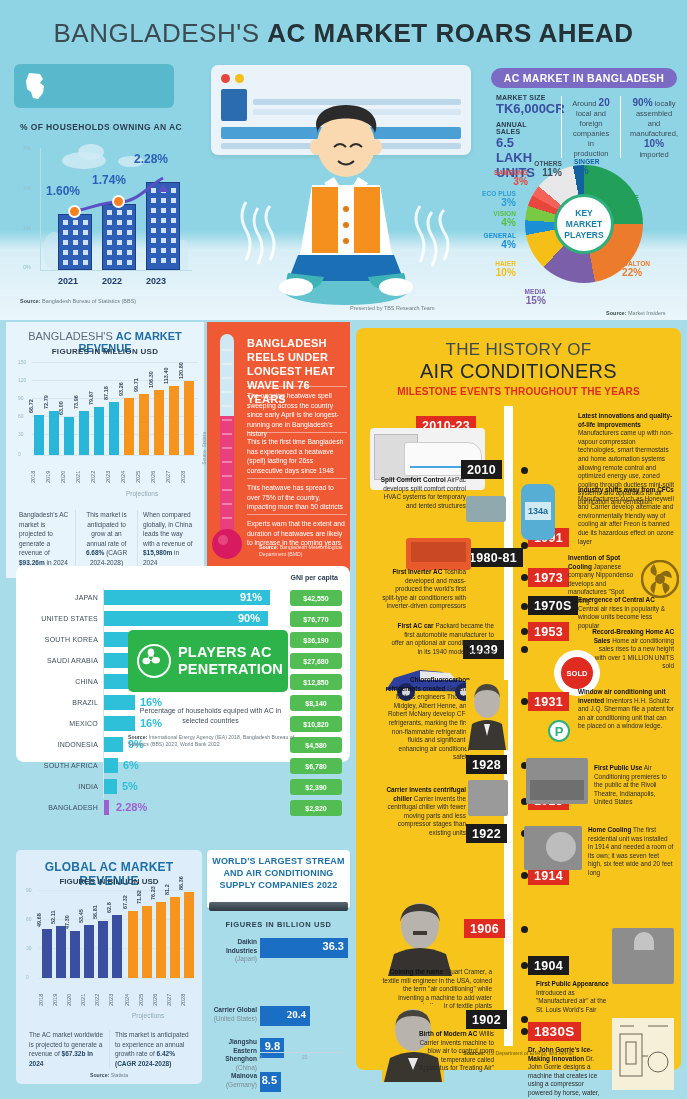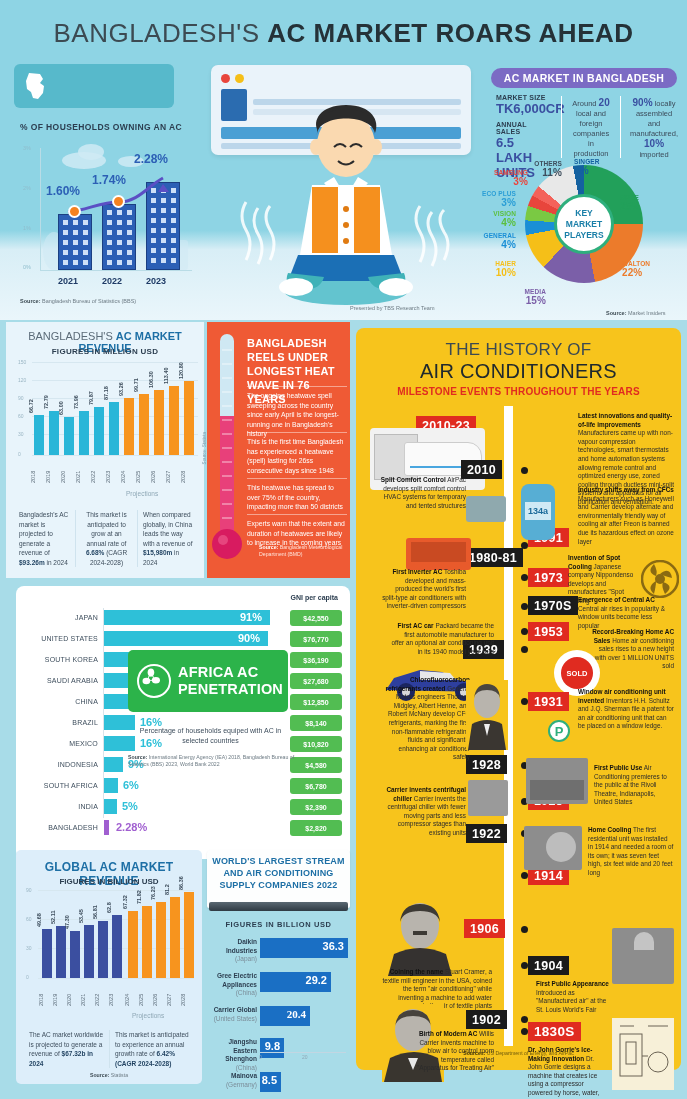--- a/index.html
+++ b/index.html
@@ -134,21 +134,21 @@
   .sold { position:absolute; width:46px; height:46px; border-radius:50%; background:#fff;
           display:flex; align-items:center; justify-content:center;}
   .sold i { width:32px; height:32px; border-radius:50%; background:#e02b20; color:#fff;
             font-style:normal; font-size:7.5px; font-weight:bold; display:flex;
             align-items:center; justify-content:center;}
   .pmark { position:absolute; width:22px; height:22px; border-radius:50%; background:#fff;
            border:2px solid #2eaf7d; color:#2eaf7d; font-size:13px; font-weight:bold;
            display:flex; align-items:center; justify-content:center;}
 
   
-  .panel-gni { position:absolute; left:16px; top:586px; width:334px; height:273px;
+  .panel-gni { position:absolute; left:16px; top:566px; width:334px; height:196px;
                background:#fff; border-radius:8px; }
   .gni-hdr { position:absolute; right:12px; top:8px; font-size:7px; font-weight:bold; color:#2c3e50;}
   .gni-row { position:absolute; left:0; width:334px; height:20px; }
   .gni-name { position:absolute; left:6px; width:76px; text-align:right; font-size:7px;
               color:#3d4d5c; line-height:20px; letter-spacing:.2px;}
   .gni-bar { position:absolute; left:88px; height:15px; top:2px; background:#2ec0d8; }
   .gni-pct { position:absolute; font-size:11px; font-weight:bold; color:#fff; line-height:19px;}
   .gni-pct.out { color:#2ec0d8; }
   .gni-val { position:absolute; right:8px; top:2px; width:52px; height:16px; background:#52bd52;
              border-radius:3px; color:#fff; font-size:7px; font-weight:bold;
@@ -818,21 +818,21 @@
     <div class="green-card">
       <div class="fan">
         <svg viewBox="0 0 34 34" style="position:absolute;left:2px;top:2px;width:26px;height:26px;">
           <circle cx="13" cy="13" r="3.4" fill="#2cb34a" stroke="#fff" stroke-width="1.2"></circle>
           <ellipse cx="13" cy="6" rx="4.3" ry="5.3" fill="#fff"></ellipse>
           <ellipse cx="19.5" cy="16" rx="5.3" ry="4.3" fill="#fff"></ellipse>
           <ellipse cx="7" cy="17" rx="5" ry="4.3" fill="#fff"></ellipse>
         </svg>
       </div>
       <div class="gc-txt">
-        <div>AFRICA AC</div>
+        <div>PLAYERS AC</div>
         <div>PENETRATION</div>
       </div>
     </div>
     <div class="gni-cap">Percentage of households equiped with AC in selected countries</div>
     <div class="gni-src">
       <b>Source:</b><span> International Energy Agency (IEA) 2018, Bangladesh Bureau of Statistics (BBS) 2023, World Bank 2022</span>
     </div>
   </div>
 
   <div class="panel-glob">
@@ -917,29 +917,20 @@
 
     <div class="co-row" style="top:88px;">
       <div class="co-name">
         <div>Daikin Industries</div>
         <span>(Japan)</span>
       </div>
       <div class="co-bar" style="width:88px;">
           <div class="co-v">36.3</div>
         </div>
     </div>
-    <div class="co-row" style="top:122px;">
-      <div class="co-name">
-        <div>Gree Electric Appliances</div>
-        <span>(China)</span>
-      </div>
-      <div class="co-bar" style="width:71px;">
-          <div class="co-v">29.2</div>
-        </div>
-    </div>
     <div class="co-row" style="top:156px;">
       <div class="co-name">
         <div>Carrier Global</div>
         <span>(United States)</span>
       </div>
       <div class="co-bar" style="width:50px;font-family:Liberation Serif, serif;">
           <div class="co-v">20.4</div>
         </div>
     </div>
     <div class="co-row" style="top:188px;">

